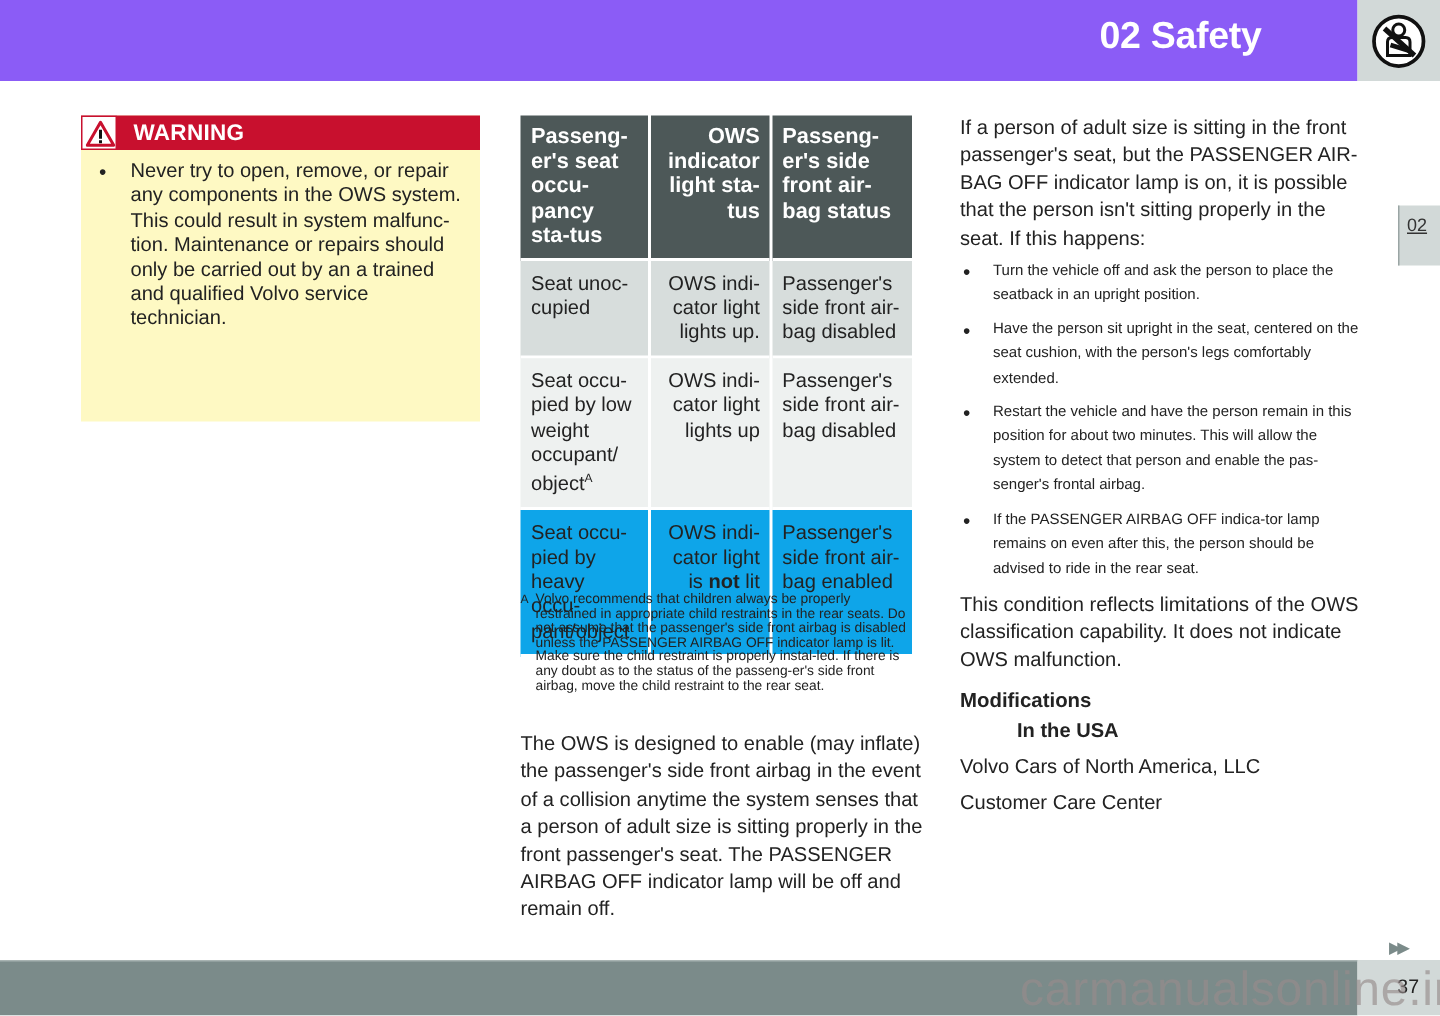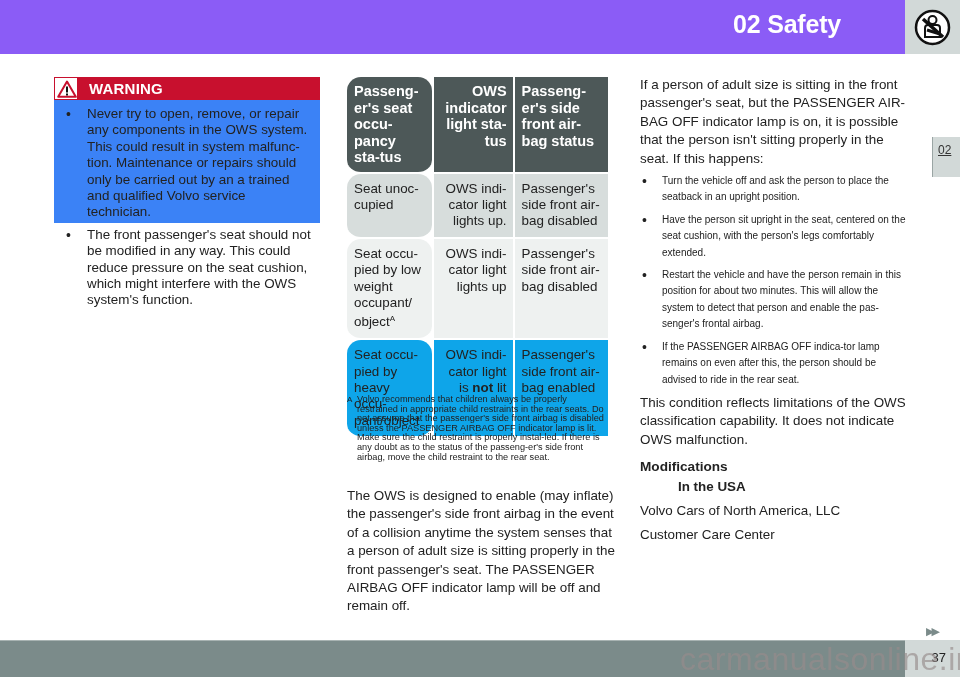--- a/index.html
+++ b/index.html
@@ -15,37 +15,37 @@
     .side-tab span { position: absolute; left: 5px; top: 6px; font-size: 12px; color: #333; text-decoration: underline; }
 
     .next-arrows { position: absolute; left: 926px; top: 625px; font-size: 11px; color: #7b8b8a; letter-spacing: -3px; }
 
     .footer-bar { position: absolute; left: 0; top: 640px; width: 905px; height: 37px; background: #7b8b8a; border-top: 1px solid #a8b3b2; }
     .footer-page { position: absolute; left: 905px; top: 640px; width: 55px; height: 37px; background: #d2d9d8; }
     .footer-page span { position: absolute; right: 14px; top: 10px; font-size: 13px; color: #222; }
     .watermark { position: absolute; left: 680px; top: 641px; font-size: 32px; color: rgba(150,140,140,0.65); letter-spacing: 0.5px; white-space: nowrap; }
 
     
-    .warning { position: absolute; left: 54px; top: 77px; width: 266px; height: 146px; background: #3b82f6; }
+    .warning { position: absolute; left: 54px; top: 77px; width: 266px; height: 204px; background: #fef9c3; }
     .warning-head { height: 23px; background: #c8102e; position: relative; }
     .warning-icon-box { position: absolute; left: 0; top: 0; width: 24px; height: 23px; background: #ffffff; border: 1px solid #c8102e; }
     .warning-icon-box svg { position: absolute; left: 2px; top: 2px; }
     .warning-title { position: absolute; left: 35px; top: 3px; color: #fff; font-weight: bold; font-size: 15px; letter-spacing: 0.2px; }
     .warning-list { list-style: none; padding: 6px 8px 0 12px; }
     .warning-list li { position: relative; padding-left: 21px; font-size: 13.4px; line-height: 16.4px; margin-bottom: 6px; color: #222; }
     .warning-list li::before { content: "•"; position: absolute; left: 0; top: 0; font-size: 14px; }
 
     
     .ows-table { position: absolute; left: 347px; top: 77px; width: 265px; border-collapse: separate; border-spacing: 2px 0; margin-left: -2px; }
     .ows-table th { background: #4d5858; color: #fff; font-weight: bold; font-size: 14.5px; line-height: 16.5px; text-align: left; vertical-align: top; padding: 6px 6px 6px 7px; height: 91px; border-bottom: 2px solid #fff; }
     .ows-table td { font-size: 13.4px; line-height: 16.4px; text-align: left; vertical-align: top; padding: 7px 6px 7px 7px; color: #222; border-bottom: 2px solid #fff; }
     .ows-table tr.r0 td { background: #d7dddc; height: 60px; }
     .ows-table tr.r1 td { background: #eef1f0; height: 92px; }
     .ows-table tr.r2 td { background: #0ea5e9; height: 76px; }
-    .ows-table th:nth-child(1), .ows-table td:nth-child(1) { width: 86px; border-radius: 14px; }
+    .ows-table th:nth-child(1), .ows-table td:nth-child(1) { width: 86px; }
     .ows-table th:nth-child(2), .ows-table td:nth-child(2) { width: 80px; text-align: right; }
     .ows-table th:nth-child(3), .ows-table td:nth-child(3) { width: 95px; }
     sup { font-size: 8px; }
 
     .footnote { position: absolute; left: 347px; top: 395px; width: 260px; font-size: 9.2px; line-height: 9.6px; color: #222; padding-left: 10px; }
     .footnote .fn-mark { position: absolute; left: 0; top: 0; font-size: 8px; }
 
     .para { font-size: 13.4px; line-height: 18.4px; color: #222; }
     .col2-para { position: absolute; left: 347px; top: 487px; width: 268px; }
 
@@ -85,21 +85,20 @@
       <svg width="20" height="18" viewBox="0 0 20 18">
         <path d="M10 1.5 L18.8 16.8 L1.2 16.8 Z" fill="#ffffff" stroke="#c8102e" stroke-width="2" stroke-linejoin="round"></path>
         <rect x="9" y="6.5" width="2" height="6" fill="#111"></rect>
         <rect x="9" y="13.5" width="2" height="2" fill="#111"></rect>
       </svg>
     </div>
     <div class="warning-title">WARNING</div>
   </div>
   <ul class="warning-list">
     <li>Never try to open, remove, or repair any components in the OWS system. This could result in system malfunc-tion. Maintenance or repairs should only be carried out by an a trained and qualified Volvo service technician.</li>
-    <li>The front passenger's seat should not be modified in any way. This could reduce pressure on the seat cushion, which might interfere with the OWS system's function.</li>
   </ul>
 </div>
 
 <table class="ows-table">
   <thead>
     <tr>
       <th>Passeng-er's seat occu-pancy sta-tus</th>
       <th>OWS indicator light sta-tus</th>
       <th>Passeng-er's side front air-bag status</th>
     </tr>

